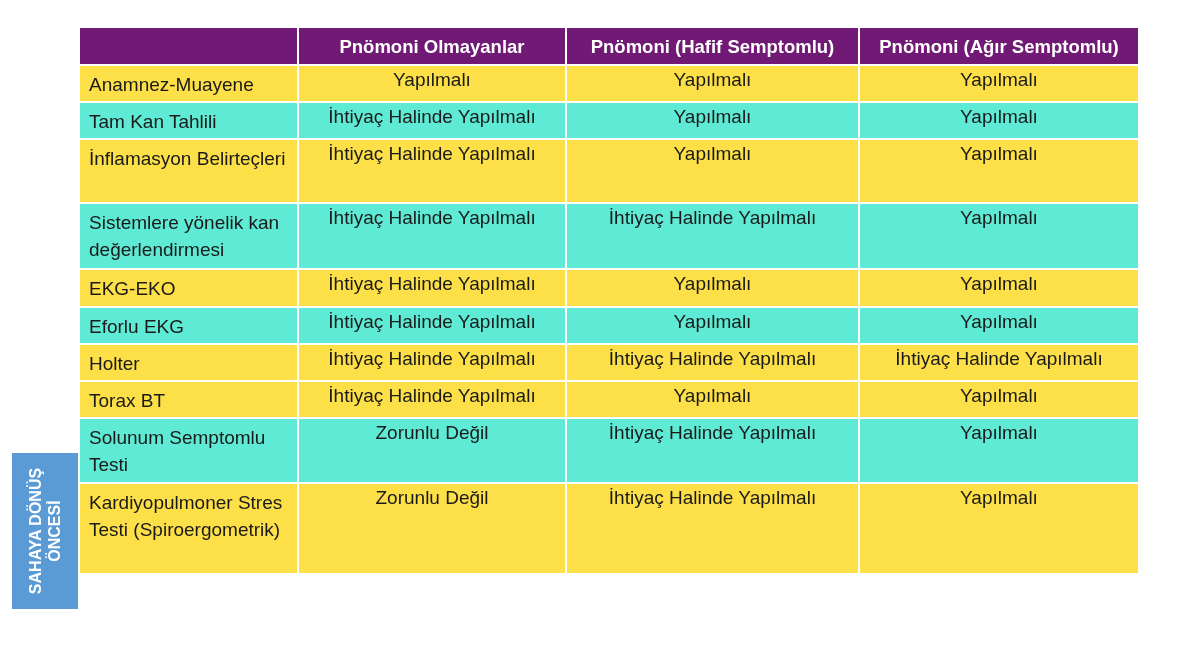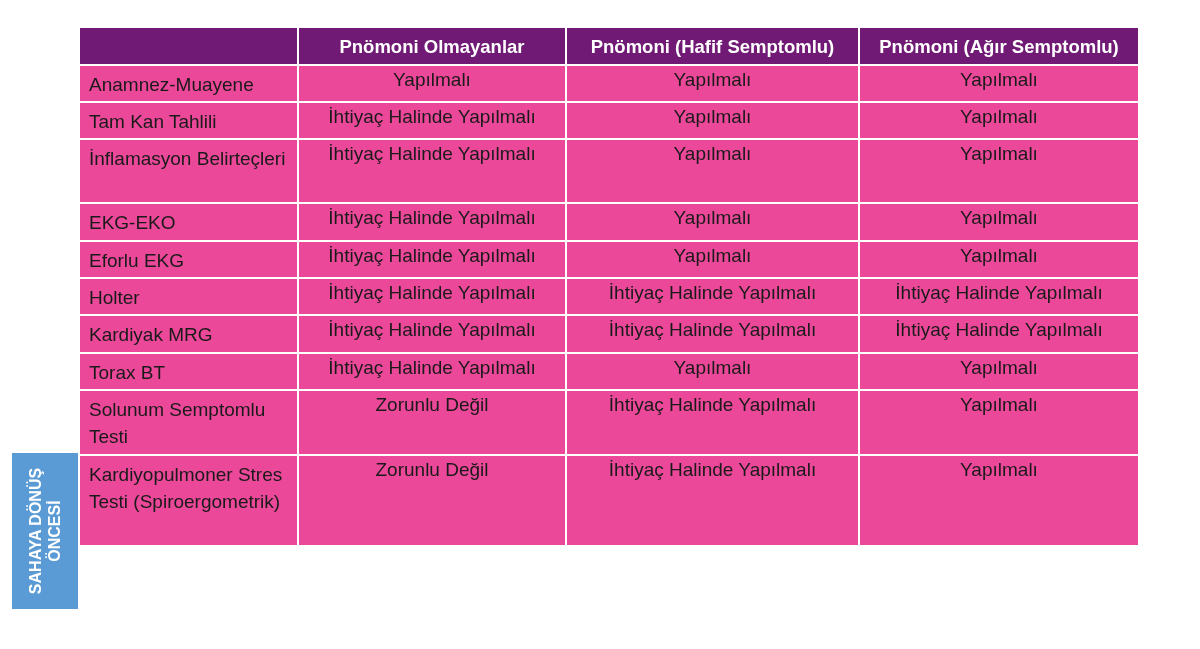--- a/index.html
+++ b/index.html
@@ -41,22 +41,22 @@
       text-align: center;
       font-size: 18.5px;
     }
     table.grid td.label {
       text-align: left;
       padding: 5px 0 0 9px;
     }
     table.grid td.val {
       text-align: center;
     }
-    tr.odd td { background: #ec4899; }
-    tr.even td { background: #ec4899; }
+    tr.odd td { background: #fde047; }
+    tr.even td { background: #5eead4; }
     .side-label {
       position: absolute;
       left: 12px;
       top: 453px;
       width: 66px;
       height: 156px;
       background: #5b9bd5;
       display: flex;
       align-items: center;
       justify-content: center;
@@ -103,40 +103,40 @@
         <td class="val">İhtiyaç Halinde Yapılmalı</td>
         <td class="val">Yapılmalı</td>
         <td class="val">Yapılmalı</td>
       </tr>
       <tr class="odd" style="height:64px">
         <td class="label">İnflamasyon Belirteçleri</td>
         <td class="val">İhtiyaç Halinde Yapılmalı</td>
         <td class="val">Yapılmalı</td>
         <td class="val">Yapılmalı</td>
       </tr>
+      <tr class="even" style="height:66px">
+        <td class="label">Sistemlere yönelik kan değerlendirmesi</td>
+        <td class="val">İhtiyaç Halinde Yapılmalı</td>
+        <td class="val">İhtiyaç Halinde Yapılmalı</td>
+        <td class="val">Yapılmalı</td>
+      </tr>
       <tr class="odd" style="height:38px">
         <td class="label">EKG-EKO</td>
         <td class="val">İhtiyaç Halinde Yapılmalı</td>
         <td class="val">Yapılmalı</td>
         <td class="val">Yapılmalı</td>
       </tr>
       <tr class="even" style="height:37px">
         <td class="label">Eforlu EKG</td>
         <td class="val">İhtiyaç Halinde Yapılmalı</td>
         <td class="val">Yapılmalı</td>
         <td class="val">Yapılmalı</td>
       </tr>
       <tr class="odd" style="height:37px">
         <td class="label">Holter</td>
-        <td class="val">İhtiyaç Halinde Yapılmalı</td>
-        <td class="val">İhtiyaç Halinde Yapılmalı</td>
-        <td class="val">İhtiyaç Halinde Yapılmalı</td>
-      </tr>
-      <tr class="even" style="height:38px">
-        <td class="label">Kardiyak MRG</td>
         <td class="val">İhtiyaç Halinde Yapılmalı</td>
         <td class="val">İhtiyaç Halinde Yapılmalı</td>
         <td class="val">İhtiyaç Halinde Yapılmalı</td>
       </tr>
       <tr class="odd" style="height:37px">
         <td class="label">Torax BT</td>
         <td class="val">İhtiyaç Halinde Yapılmalı</td>
         <td class="val">Yapılmalı</td>
         <td class="val">Yapılmalı</td>
       </tr>

